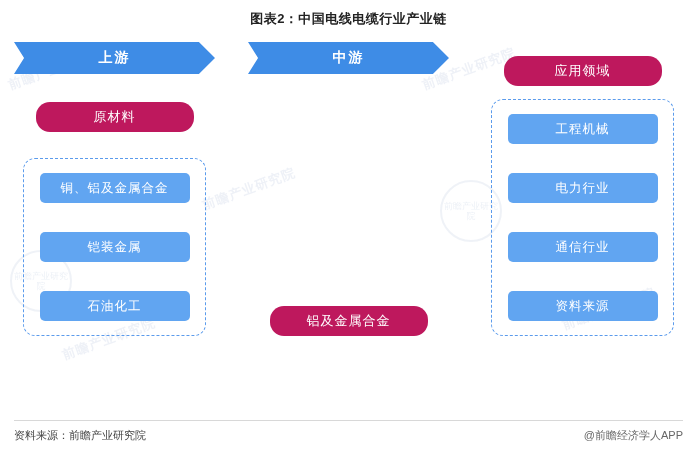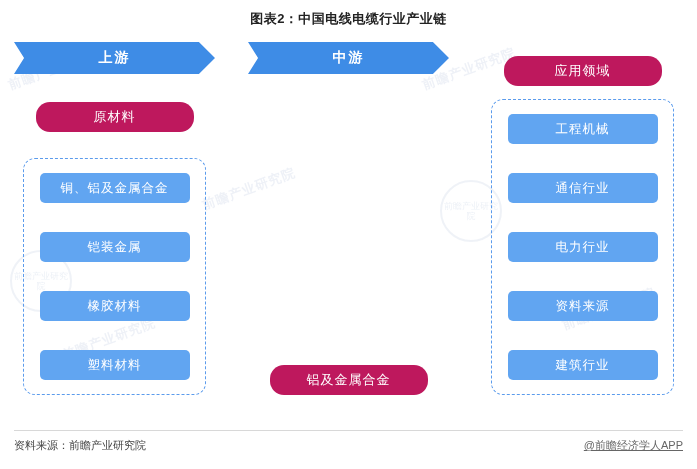--- a/index.html
+++ b/index.html
@@ -93,35 +93,35 @@
     color: #fff;
     font-size: 12.5px;
     display: flex;
     align-items: center;
     justify-content: center;
     letter-spacing: 1px;
   }
   .footer {
     position: absolute;
     left: 0;
-    bottom: 6px;
+    bottom: 16px;
     width: 697px;
     box-sizing: border-box;
     padding: 0 14px 10px 14px;
   }
   .footer-line {
     border-top: 1px solid #d8d8d8;
     padding-top: 7px;
     display: flex;
     justify-content: space-between;
     font-size: 11px;
     color: #555;
   }
   .source { color: #444; }
-  .brand { color: #666; text-decoration: underline; }
+  .brand { color: #666; }
   
   .wm {
     position: absolute;
     color: rgba(120,150,190,0.13);
     font-size: 13px;
     font-weight: bold;
     letter-spacing: 1px;
     transform: rotate(-20deg);
     pointer-events: none;
     white-space: nowrap;
@@ -160,38 +160,36 @@
   <div class="title">图表2：中国电线电缆行业产业链</div>
 
   <div class="columns">
 
     <div class="column">
       <div class="banner">上游</div>
       <div class="head-box">原材料</div>
       <div class="dashed-wrap">
         <div class="item">铜、铝及金属合金</div>
         <div class="item">铠装金属</div>
-        <div class="item">橡胶材料</div>
-        <div class="item">塑料材料</div>
+        <div class="item">石油化工</div>
       </div>
     </div>
 
     <div class="column">
       <div class="banner">中游</div>
       <div class="head-box">铝及金属合金</div>
     </div>
 
     <div class="column">
       <div class="head-box">应用领域</div>
       <div class="dashed-wrap">
         <div class="item">工程机械</div>
+        <div class="item">电力行业</div>
         <div class="item">通信行业</div>
-        <div class="item">电力行业</div>
         <div class="item">资料来源</div>
-        <div class="item">建筑行业</div>
       </div>
     </div>
 
   </div>
 
   <div class="footer">
     <div class="footer-line">
       <span class="source">资料来源：前瞻产业研究院</span>
       <span class="brand">@前瞻经济学人APP</span>
     </div>

